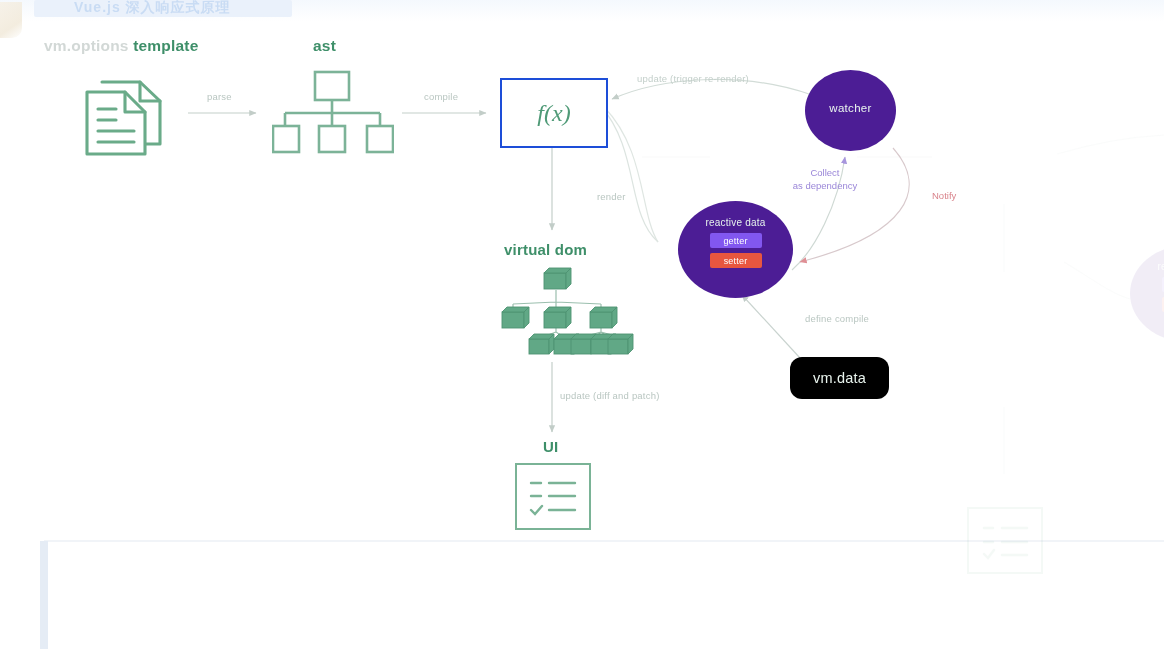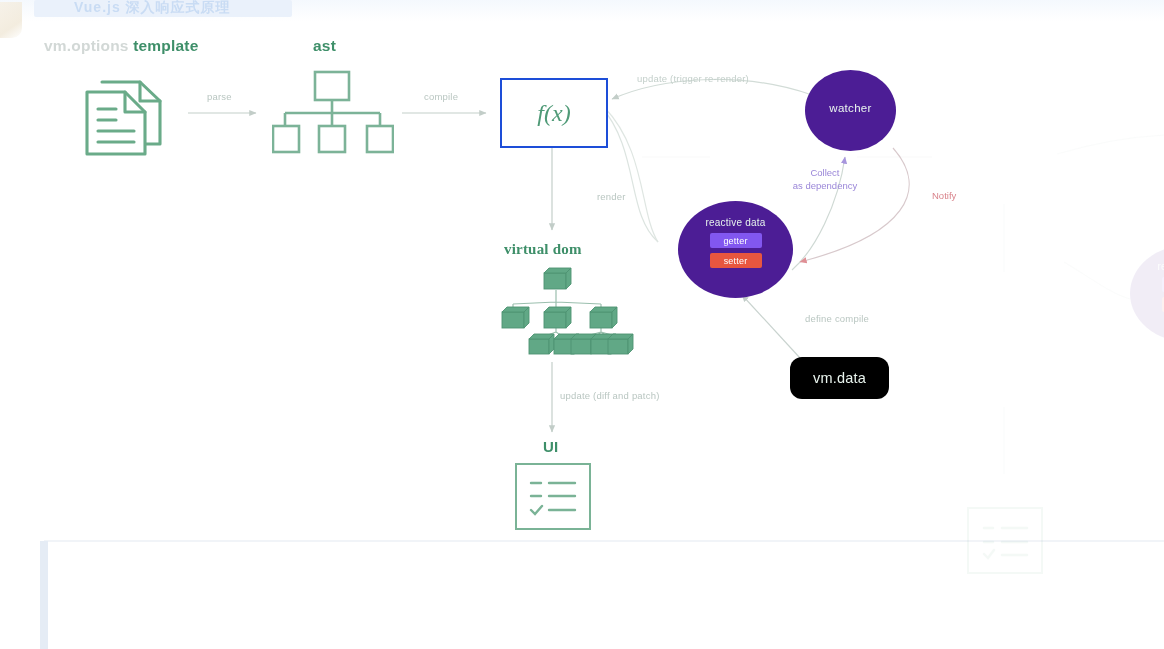--- a/index.html
+++ b/index.html
@@ -89,21 +89,21 @@
     letter-spacing: .2px;
   }
   .hd .dim {
     color: #d2d8d6;
     font-weight: bold;
   }
   .hd.plain { font-weight: bold; }
   .hd-ast   { left: 313px; top: 37px; }
   .hd-tmpl  { left: 44px;  top: 37px; }
   .hd-rndr  { left: 428px; top: 37px; }
-  .hd-vdom  { left: 504px; top: 241px; font-size: 15px; font-family: Liberation Serif, serif; }
+  .hd-vdom  { left: 504px; top: 241px; font-size: 15px; }
   .hd-ui    { left: 543px; top: 438px; font-size: 15px; }
 
   
   .lbl {
     position: absolute;
     white-space: nowrap;
     font-size: 9.5px;
     color: #b9c6c1;
     letter-spacing: .2px;
   }

